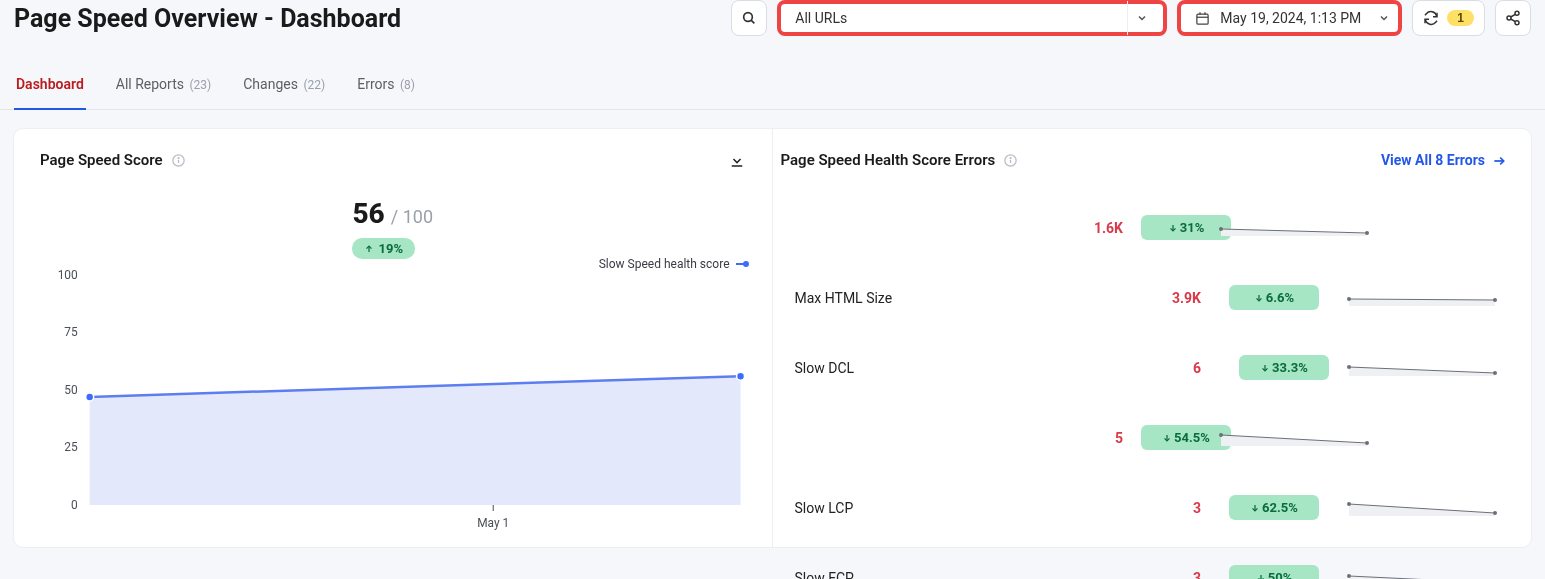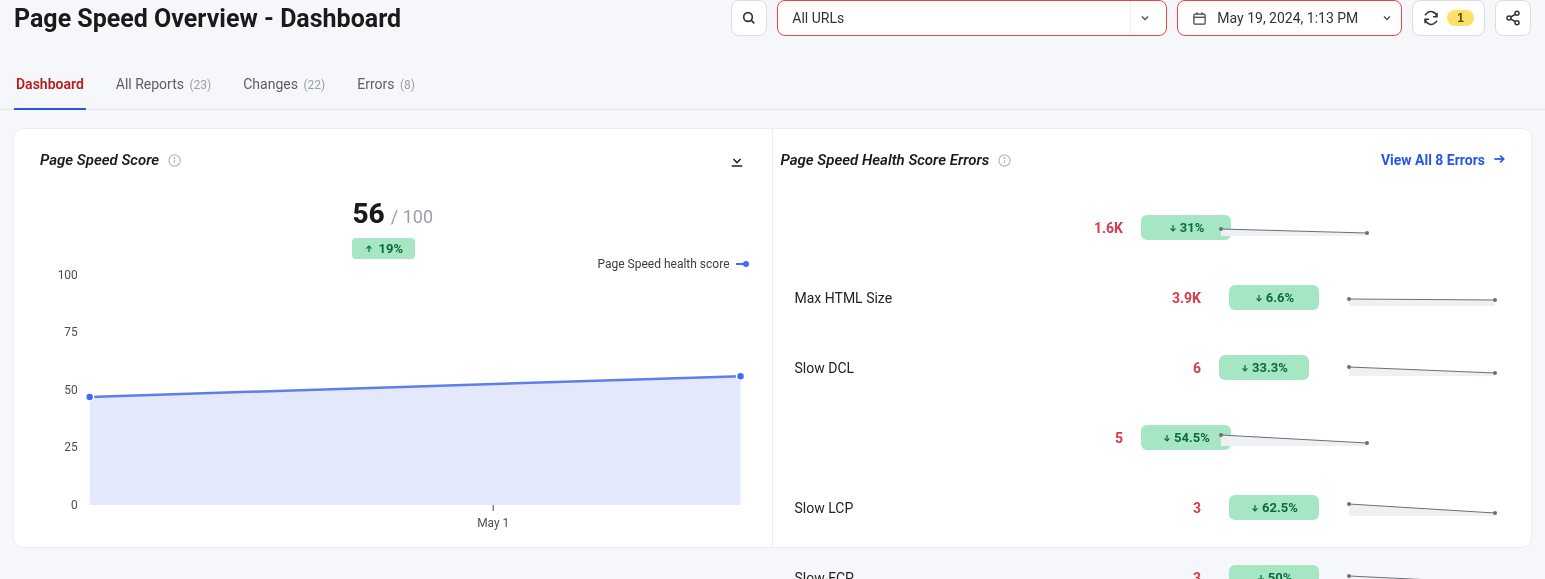--- a/index.html
+++ b/index.html
@@ -33,21 +33,21 @@
     border: 1px solid #d9dde5;
     border-radius: 8px;
     background: #fff;
     display: inline-flex;
     align-items: center;
     justify-content: center;
     cursor: pointer;
   }
   .dropdown {
     height: 36px;
-    border: 1px solid #ef4444;
+    border: 4px solid #ef4444;
     border-radius: 8px;
     background: #fff;
     display: inline-flex;
     align-items: center;
     padding: 0 8px 0 14px;
     cursor: pointer;
     gap: 8px;
   }
   .url-dd { min-width: 390px; justify-content: space-between; }
   .date-dd { min-width: 225px; justify-content: space-between; }
@@ -126,48 +126,47 @@
     align-items: center;
     justify-content: space-between;
   }
   .panel-title {
     font-size: 15px;
     font-weight: 600;
     color: #1a1a1a;
     display: inline-flex;
     align-items: center;
     gap: 8px;
-    font-style: italic;
   }
   .info-icon {
     display: inline-flex;
     color: #b7bcc6;
   }
   .link-all {
     color: #2357e8;
     font-size: 14px;
     font-weight: 700;
     text-decoration: none;
     display: inline-flex;
-    align-items: flex-start;
+    align-items: flex-end;
     gap: 6px;
     cursor: pointer;
   }
   .score-row {
     display: flex;
     align-items: flex-end;
     gap: 6px;
     margin-top: 28px;
   }
   .score-num { font-size: 28px; font-weight: 800; }
   .score-denom { font-size: 18px; color: #9aa0aa; padding-bottom: 3px; }
   .badge-green {
     background: #a7e6c5;
     color: #0a6b3d;
-    border-radius: 4px;
+    border-radius: 10px;
     padding: 3px 12px;
     font-size: 13px;
     font-weight: 700;
     display: inline-flex;
     align-items: center;
     gap: 4px;
     margin-top: 8px;
   }
   .legend {
     position: absolute;
@@ -321,21 +320,21 @@
               <line x1="12" y1="19" x2="12" y2="5"></line>
               <polyline points="6 11 12 5 18 11"></polyline>
             </svg>
           <span>19%</span>
         </div>
       </div>
     </div>
 
     <div class="chart-wrap">
       <div class="legend">
-        <span>Page Speed health score</span>
+        <span>Slow Speed health score</span>
         <span class="legend-dot"></span>
       </div>
       <svg class="chart-svg" id="score-chart-svg" viewBox="0 0 710 270" preserveAspectRatio="none">
           <text class="ylabel" x="38" y="244" text-anchor="end">0</text>
           <text class="ylabel" x="38" y="186.5" text-anchor="end">25</text>
           <text class="ylabel" x="38" y="129" text-anchor="end">50</text>
           <text class="ylabel" x="38" y="71.5" text-anchor="end">75</text>
           <text class="ylabel" x="38" y="14" text-anchor="end">100</text>
           <path d="M 50 131.9 L 705 111.19999999999999 L 705 240 L 50 240 Z" fill="#e3e9fb" stroke="none"></path>
           <path d="M 50 131.9 L 705 111.19999999999999" fill="none" stroke="#5d7ef0" stroke-width="2.5"></path>
@@ -401,21 +400,21 @@
       <svg class="spark" viewBox="0 0 150 18" preserveAspectRatio="none">
         <path d="M 2 10 L 148 11 L 148 17 L 2 17 Z" fill="#eef0f4"></path>
         <path d="M 2 10 L 148 11" stroke="#6c6f77" stroke-width="1" fill="none"></path>
         <circle cx="2" cy="10" r="2" fill="#6c6f77"></circle>
         <circle cx="148" cy="11" r="2" fill="#6c6f77"></circle>
       </svg>
         </div>
         <div class="err-row">
       <div class="err-name">Slow DCL</div>
       <div class="err-val">6</div>
-      <div style="text-align:left">
+      <div style="text-align:right">
         <span class="pct-pill">
           <svg width="10" height="10" viewBox="0 0 24 24" fill="none" stroke="#0a6b3d" stroke-width="3">
                 <line x1="12" y1="5" x2="12" y2="19"></line>
                 <polyline points="6 13 12 19 18 13"></polyline>
               </svg>
           <span>33.3%</span>
         </span>
       </div>
       <svg class="spark" viewBox="0 0 150 18" preserveAspectRatio="none">
         <path d="M 2 8 L 148 14 L 148 17 L 2 17 Z" fill="#eef0f4"></path>

